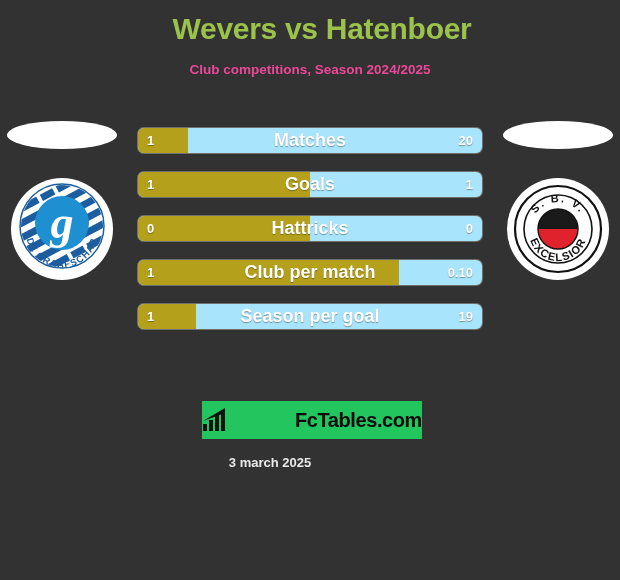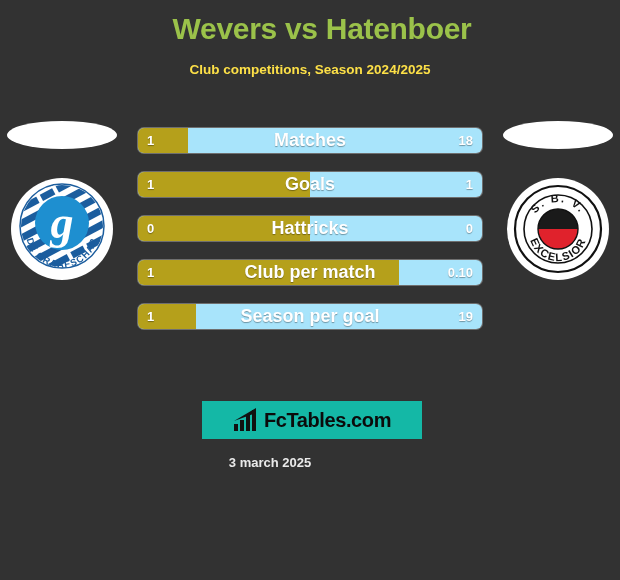--- a/index.html
+++ b/index.html
@@ -31,21 +31,21 @@
     letter-spacing: -0.3px;
     white-space: nowrap;
     padding-left: 12px;
   }
   .subtitle {
     position: absolute;
     top: 62px;
     left: 0;
     width: 620px;
     text-align: center;
-    color: #fde047;
+    color: #ec4899;
     font-size: 13.5px;
     font-weight: bold;
   }
 
   
   .ellipse {
     position: absolute;
     top: 121px;
     width: 110px;
     height: 28px;
@@ -115,24 +115,24 @@
   .bar-home { left: 9px; }
   .bar-away { right: 9px; }
 
   
   .logo-box {
     position: absolute;
     left: 202px;
     top: 401px;
     width: 220px;
     height: 38px;
-    background: #14b8a6;
+    background: #22c55e;
     display: flex;
     align-items: center;
-    justify-content: center;
+    justify-content: space-between;
     gap: 5px;
   }
   .logo-icon { display: block; }
   .logo-text {
     color: #0b0b0b;
     font-size: 20px;
     font-weight: bold;
     letter-spacing: -0.4px;
   }
 
@@ -209,21 +209,21 @@
       </text>
     </svg>
   </div>
 
   <div class="bars">
 
     <div class="bar-row">
       <div class="bar-fill" style="width:14.5%"></div>
       <span class="bar-home">1</span>
       <span class="bar-label">Matches</span>
-      <span class="bar-away">18</span>
+      <span class="bar-away">20</span>
     </div>
 
     <div class="bar-row">
       <div class="bar-fill" style="width:50%"></div>
       <span class="bar-home">1</span>
       <span class="bar-label">Goals</span>
       <span class="bar-away">1</span>
     </div>
 
     <div class="bar-row">

